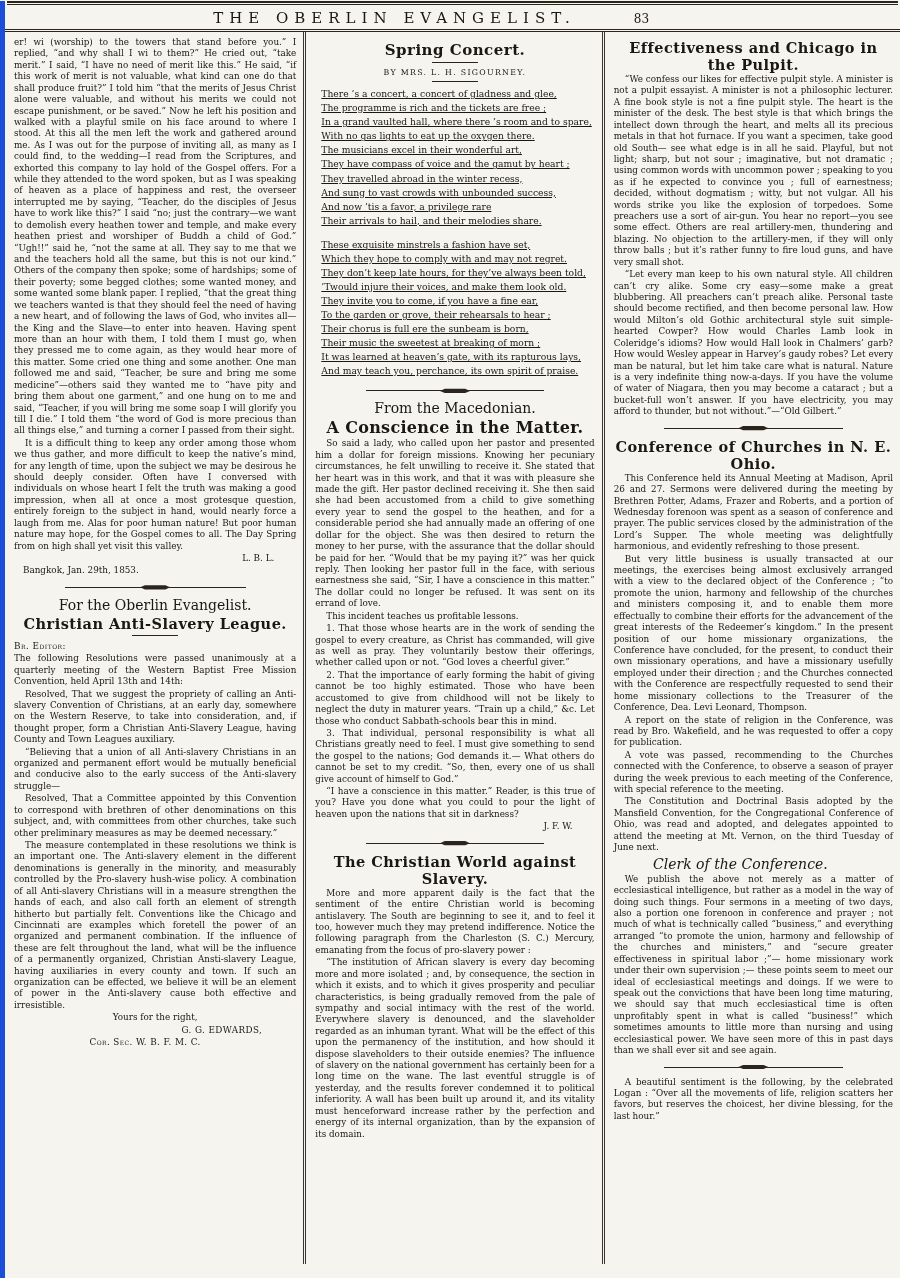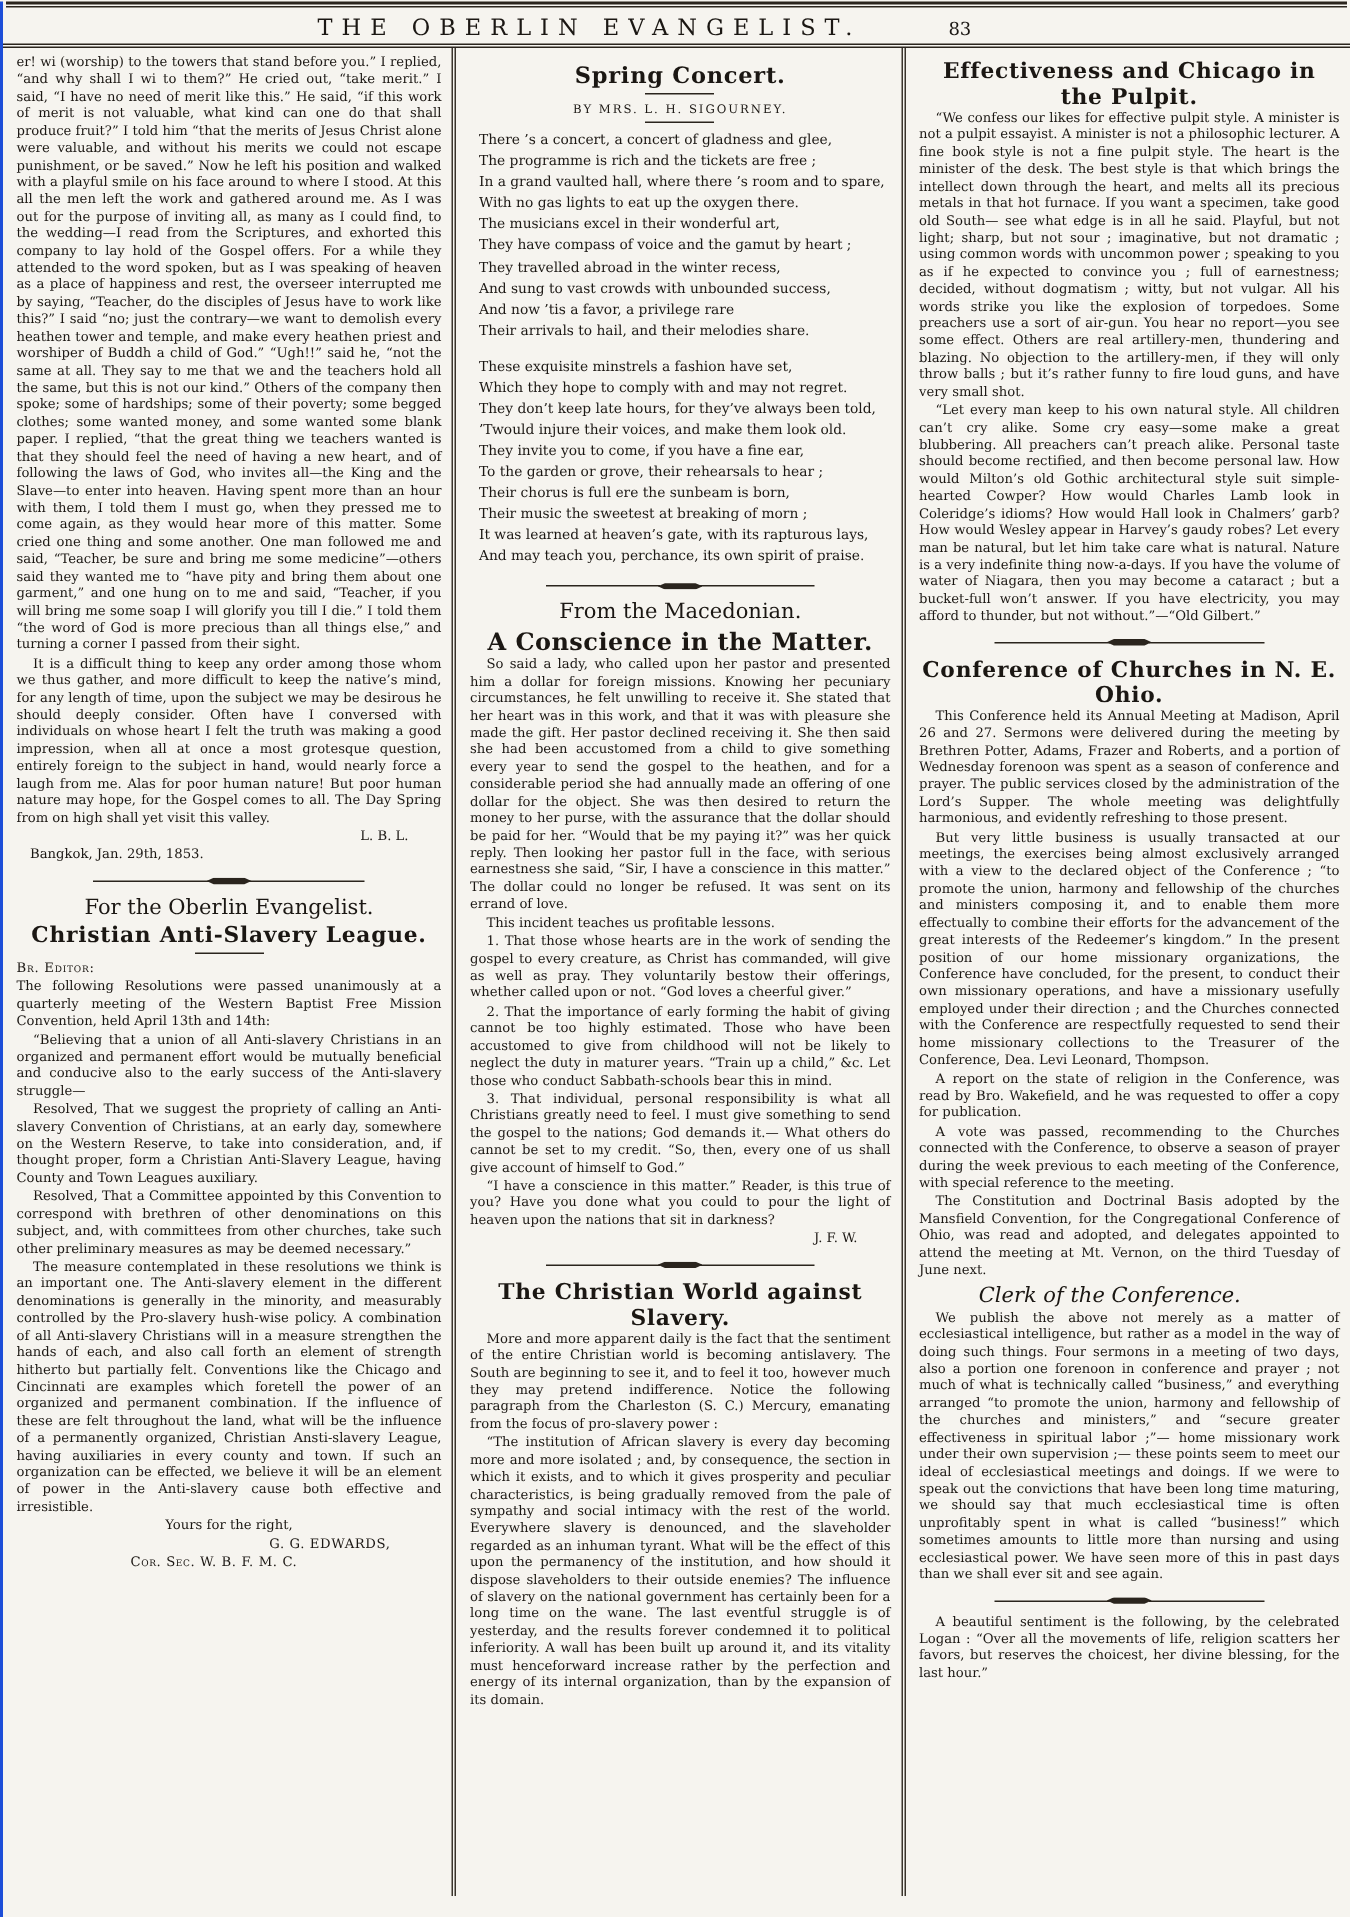--- a/index.html
+++ b/index.html
@@ -5,21 +5,21 @@
   * { box-sizing: border-box; margin: 0; padding: 0; }
   html, body { width: 900px; }
   body {
     height: 1278px;
     background: #f6f4ef;
     color: #1b1713;
     font-family: "DejaVu Serif", "Liberation Serif", serif;
     overflow: hidden;
     position: relative;
   }
-  .page { width: 900px; height: 1278px; position: relative; border-left: 2px solid #1d4ed8; }
+  .page { width: 900px; height: 1278px; position: relative; border-left: 5px solid #1d4ed8; }
   .toprule { border-top: 2px solid #2a241d; border-bottom: 1px solid #2a241d; height: 4px; margin: 1px 2px 0 2px; }
   .masthead {
     display: grid;
     grid-template-columns: 1fr auto 1fr;
     align-items: baseline;
     padding: 4px 10px 2px 10px;
     border-bottom: 3px double #2a241d;
   }
   .masthead h1 {
     font-size: 15px; font-weight: normal; letter-spacing: 6px;
@@ -57,21 +57,21 @@
   .orn::before, .orn::after { content: ""; flex: 1; border-top: 1px solid #2a241d; }
   .orn-diamond {
     width: 30px; height: 5px; background: #2a241d; margin: 0 -2px;
     clip-path: polygon(0 50%, 16% 8%, 84% 8%, 100% 50%, 84% 92%, 16% 92%);
   }
 
   .poem-title { font-size: 15px; margin-top: 4px; }
   .byline { text-align: center; text-indent: 0; font-size: 7.8px; letter-spacing: 1.3px; margin: 2px 0; }
   .poem { margin: 4px 0 2px 6px; }
   .poem .line { text-align: left; text-indent: 0; font-size: 9.2px; line-height: 1.42; }
-  .stanza { margin-bottom: 11px; }
+  .stanza { margin-bottom: 11px; text-decoration: underline; }
 </style>
 </head>
 <body>
 
 <div class="page">
   <div class="toprule"></div>
 
   <header class="masthead">
     <div></div>
     <h1>THE OBERLIN EVANGELIST.</h1>
@@ -91,22 +91,22 @@
       <div class="orn">
           <span class="orn-diamond"></span>
         </div>
 
       <article>
         <div class="kicker">For the Oberlin Evangelist.</div>
         <h2>Christian Anti-Slavery League.</h2>
         <div class="hrule"></div>
         <p class="salutation">Br. Editor:</p>
         <p class="cont">The following Resolutions were passed unanimously at a quarterly meeting of the Western Baptist Free Mission Convention, held April 13th and 14th:</p>
+        <p>Resolved, That we suggest the propriety of calling an Anti-slavery Convention of Christians, at an early day, somewhere on the Western Reserve, to take into consideration, and, if thought proper, form a Christian Anti-Slavery League, having County and Town Leagues auxiliary.</p>
         <p>“Believing that a union of all Anti-slavery Christians in an organized and permanent effort would be mutually beneficial and conducive also to the early success of the Anti-slavery struggle—</p>
-        <p>Resolved, That we suggest the propriety of calling an Anti-slavery Convention of Christians, at an early day, somewhere on the Western Reserve, to take into consideration, and, if thought proper, form a Christian Anti-Slavery League, having County and Town Leagues auxiliary.</p>
         <p>Resolved, That a Committee appointed by this Convention to correspond with brethren of other denominations on this subject, and, with committees from other churches, take such other preliminary measures as may be deemed necessary.”</p>
         <p>The measure contemplated in these resolutions we think is an important one. The Anti-slavery element in the different denominations is generally in the minority, and measurably controlled by the Pro-slavery hush-wise policy. A combination of all Anti-slavery Christians will in a measure strengthen the hands of each, and also call forth an element of strength hitherto but partially felt. Conventions like the Chicago and Cincinnati are examples which foretell the power of an organized and permanent combination. If the influence of these are felt throughout the land, what will be the influence of a permanently organized, Christian Ansti-slavery League, having auxiliaries in every county and town. If such an organization can be effected, we believe it will be an element of power in the Anti-slavery cause both effective and irresistible.</p>
         <p class="closing">Yours for the right,</p>
         <p class="sigblock">G. G. EDWARDS,</p>
         <p class="sigblock2 salutation">Cor. Sec. W. B. F. M. C.</p>
       </article>
     </section>
 
     <section class="col">
       <article>

